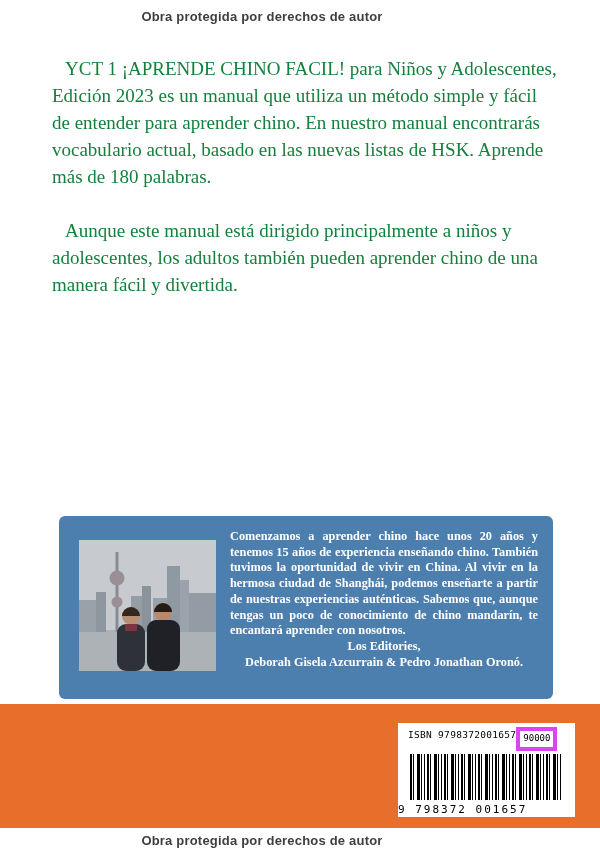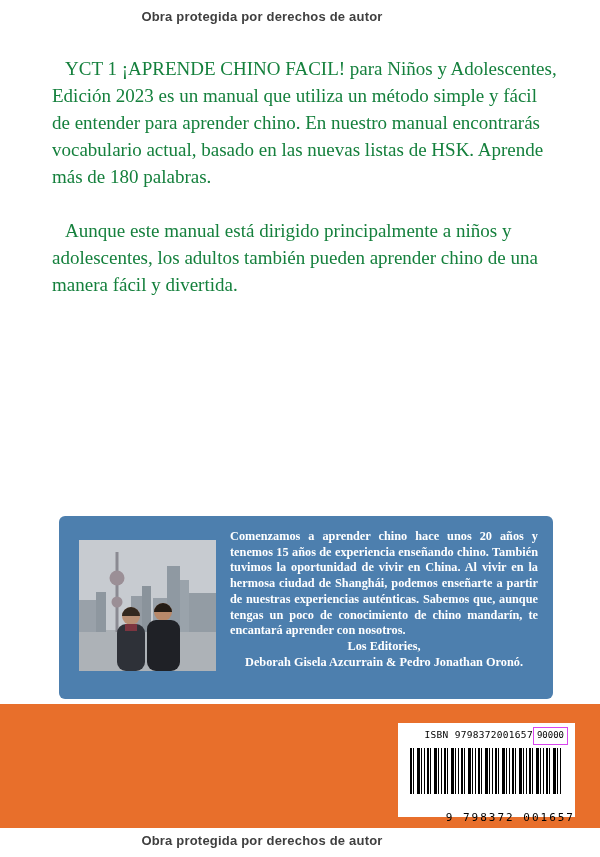--- a/index.html
+++ b/index.html
@@ -60,42 +60,42 @@
   
   .orange-band{
     position:absolute;left:0;top:672px;width:600px;height:124px;
     background:var(--orange);
   }
   .barcode-box{
     position:absolute;right:25px;top:19px;width:177px;height:94px;
     background:#ffffff;
   }
   .bc-top{
-    display:flex;justify-content:flex-end;align-items:flex-start;
+    display:flex;justify-content:flex-start;align-items:flex-start;
     padding:4px 7px 1px 10px;
   }
   .isbn{
     font:400 9.5px/1.2 "DejaVu Sans Mono","Liberation Mono",monospace;
     color:#000;letter-spacing:.3px;padding-top:2px;
   }
   .price{
     font:400 9px/1.1 "DejaVu Sans Mono","Liberation Mono",monospace;
-    color:#000;border:1px solid #d946ef;padding:3px 3px;
+    color:#000;border:4px solid #d946ef;padding:3px 3px;
   }
   .bars{
     height:46px;margin:2px 12px 0 12px;
     background:repeating-linear-gradient(90deg,
       #000 0px,#000 2px,#fff 2px,#fff 3px,
       #000 3px,#000 4px,#fff 4px,#fff 7px,
       #000 7px,#000 10px,#fff 10px,#fff 11px,
       #000 11px,#000 12px,#fff 12px,#fff 14px,
       #000 14px,#000 15px,#fff 15px,#fff 17px);
   }
   .digits{
-    text-align:right;margin-top:18px;
+    text-align:left;margin-top:4px;
     font:400 11px/1.1 "DejaVu Sans Mono","Liberation Mono",monospace;
     color:#000;letter-spacing:2px;
   }
 </style>
 </head>
 <body>
 
 <div class="watermark top">Obra protegida por derechos de autor</div>
 
 <div class="cover">

